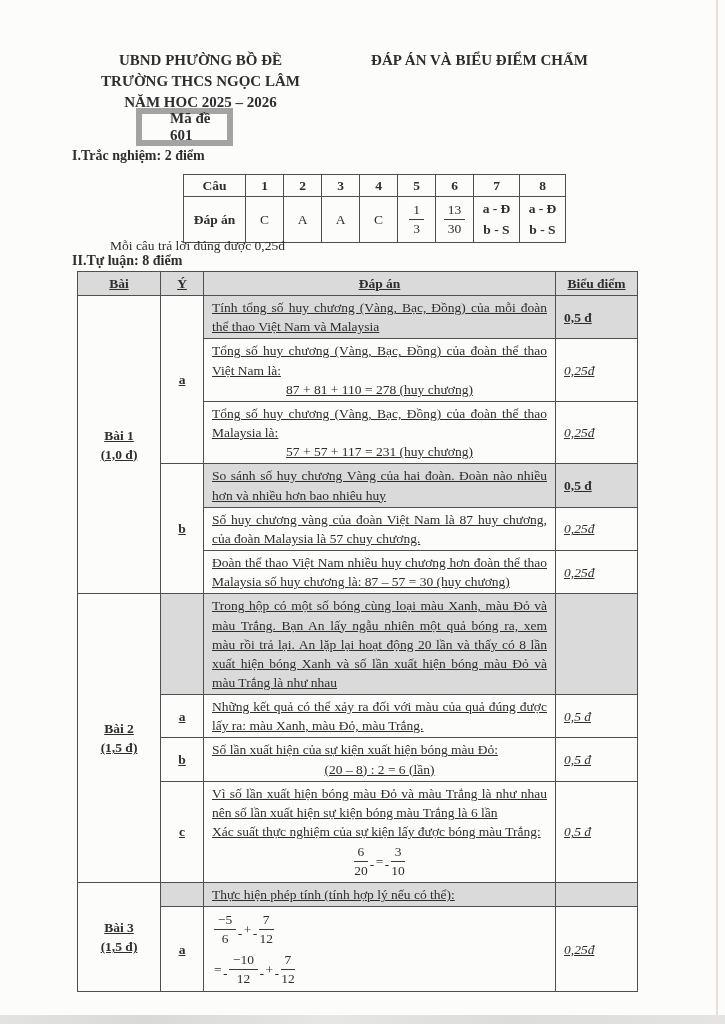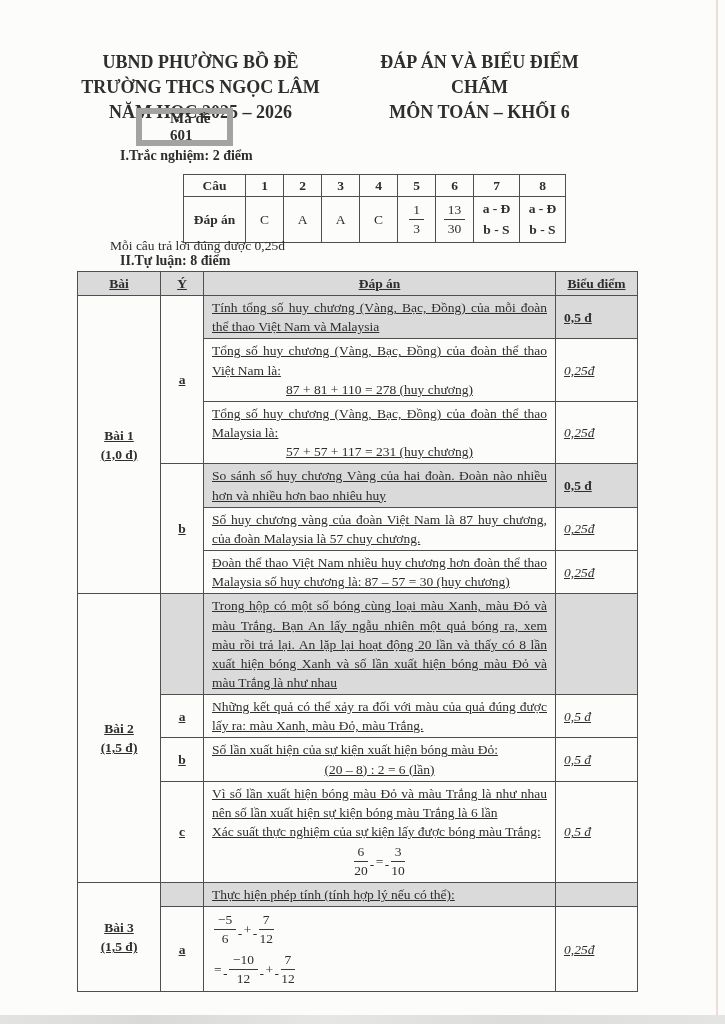--- a/index.html
+++ b/index.html
@@ -3,29 +3,29 @@
 <meta charset="utf-8">
 <style>
   * { margin:0; padding:0; box-sizing:border-box; }
   body { background:#ffffff; }
   .page {
     position:relative; width:725px; height:1024px;
     background:#fcfcfb; overflow:hidden;
     font-family:"Liberation Serif", serif;
     color:#2e2e2e;
   }
-  .hdr-block { position:absolute; text-align:center; font-weight:bold; font-size:18px; line-height:1.4; }
+  .hdr-block { position:absolute; text-align:center; font-weight:bold; font-size:15px; line-height:1.4; }
   .hdr-left { left:78px; top:50px; width:245px; }
   .hdr-right { left:352px; top:50px; width:255px; }
   .code-box {
     position:absolute; left:136px; top:108px; width:97px; height:38px;
     border:6px solid #a3a3a3; display:flex; align-items:center; justify-content:center;
     font-weight:bold; font-size:15px;padding-left:28px;
   }
-  .sec-title { position:absolute; font-weight:bold; font-size:14px;margin-left:48px; }
+  .sec-title { position:absolute; font-weight:bold; font-size:14px; }
   .sec1-title { left:72px; top:148px; }
   .note { position:absolute; left:110px; top:238px; font-size:13.5px; }
   .sec2-title { left:72px; top:253px; }
 
   table { border-collapse:collapse; table-layout:fixed;border-radius:24px; }
   td, th { border:1px solid #4f4f4f; font-size:13.5px; vertical-align:middle; }
 
   .mc-table { position:absolute; left:183px; top:174px; width:382px; }
   .mc-table td { text-align:center; }
   .mc-head td { height:22px; font-weight:bold; }
@@ -62,21 +62,20 @@
 <div class="page">
 
   <div class="hdr-block hdr-left">
     <div>UBND PHƯỜNG BỒ ĐỀ</div>
     <div>TRƯỜNG THCS NGỌC LÂM</div>
     <div>NĂM HỌC 2025 – 2026</div>
   </div>
 
   <div class="hdr-block hdr-right">
     <div>ĐÁP ÁN VÀ BIỂU ĐIỂM CHẤM</div>
-    <div>MÔN TOÁN – KHỐI 6</div>
   </div>
 
   <div class="code-box">
     <span>Mã đề 601</span>
   </div>
 
   <div class="sec-title sec1-title">I.Trắc nghiệm: 2 điểm</div>
 
   <table class="mc-table">
     <colgroup>

